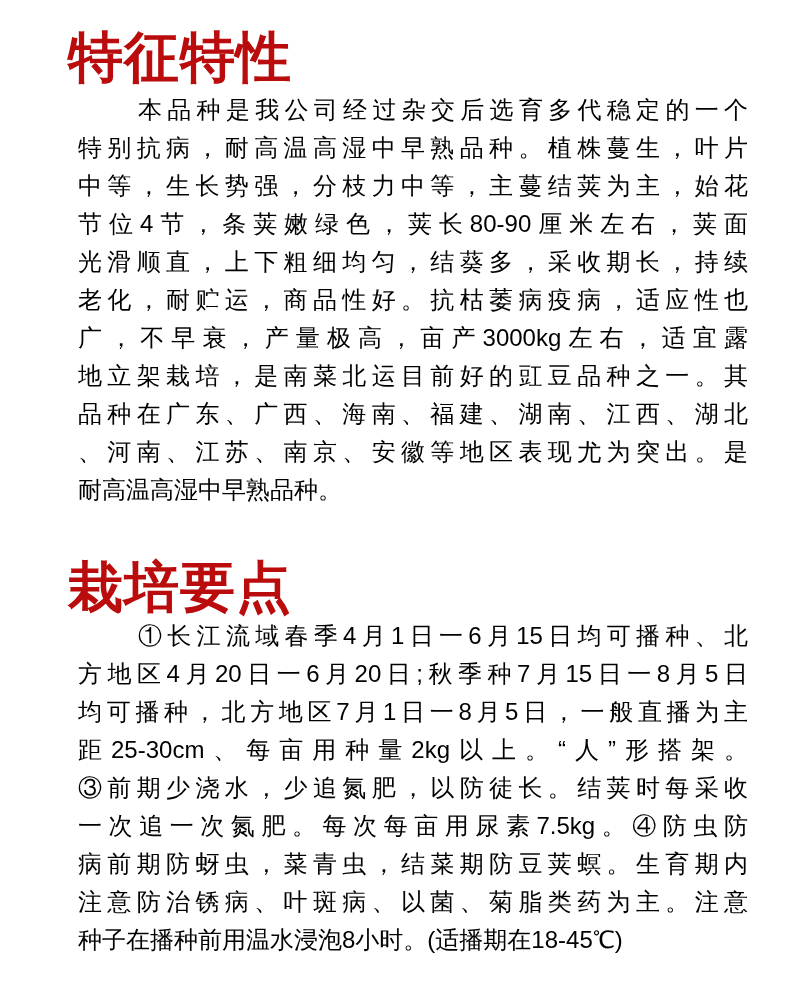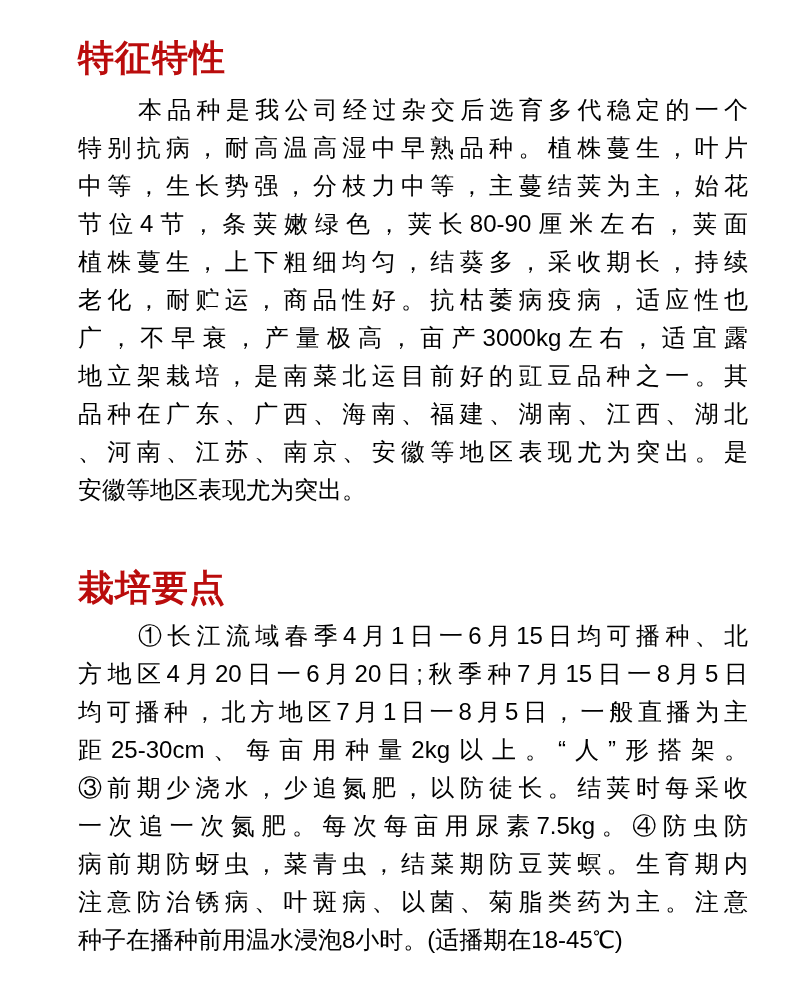--- a/index.html
+++ b/index.html
@@ -11,25 +11,25 @@
     position: relative;
     width: 800px;
     height: 1000px;
     background: var(--page-bg, #ffffff);
     overflow: hidden;
     font-family: "Liberation Sans", sans-serif;
   }
   .heading {
     position: absolute;
     left: 64px;
-    margin: 14px;
+    margin: 4px;
     color: var(--heading-color, #ba0c0c);
     font-family: "Liberation Serif", serif;
     font-weight: 900;
-    font-size: 36px;
+    font-size: 55px;
     line-height: 1;
     letter-spacing: 1px;
     white-space: nowrap;
   }
   .heading-1 { top: 26px; }
   .heading-2 { top: 556px; }
   .para {
     position: absolute;
     left: 78px;
     width: 670px;
@@ -57,27 +57,27 @@
 
 <div class="page">
 
   <h1 class="heading heading-1">特征特性</h1>
 
   <div class="para para-1">
     <div class="line indent">本品种是我公司经过杂交后选育多代稳定的一个</div>
     <div class="line">特别抗病，耐高温高湿中早熟品种。植株蔓生，叶片</div>
     <div class="line">中等，生长势强，分枝力中等，主蔓结荚为主，始花</div>
     <div class="line">节位4节，条荚嫩绿色，荚长80-90厘米左右，荚面</div>
-    <div class="line">植株蔓生，上下粗细均匀，结葵多，采收期长，持续</div>
+    <div class="line">光滑顺直，上下粗细均匀，结葵多，采收期长，持续</div>
     <div class="line">老化，耐贮运，商品性好。抗枯萎病疫病，适应性也</div>
     <div class="line">广，不早衰，产量极高，亩产3000kg左右，适宜露</div>
     <div class="line">地立架栽培，是南菜北运目前好的豇豆品种之一。其</div>
     <div class="line">品种在广东、广西、海南、福建、湖南、江西、湖北</div>
     <div class="line">、河南、江苏、南京、安徽等地区表现尤为突出。是</div>
-    <div class="line left">安徽等地区表现尤为突出。</div>
+    <div class="line left">耐高温高湿中早熟品种。</div>
   </div>
 
   <h1 class="heading heading-2">栽培要点</h1>
 
   <div class="para para-2">
     <div class="line indent">①长江流域春季4月1日一6月15日均可播种、北</div>
     <div class="line">方地区4月20日一6月20日;秋季种7月15日一8月5日</div>
     <div class="line">均可播种，北方地区7月1日一8月5日，一般直播为主</div>
     <div class="line">距25-30cm、每亩用种量2kg以上。“人”形搭架。</div>
     <div class="line">③前期少浇水，少追氮肥，以防徒长。结荚时每采收</div>

